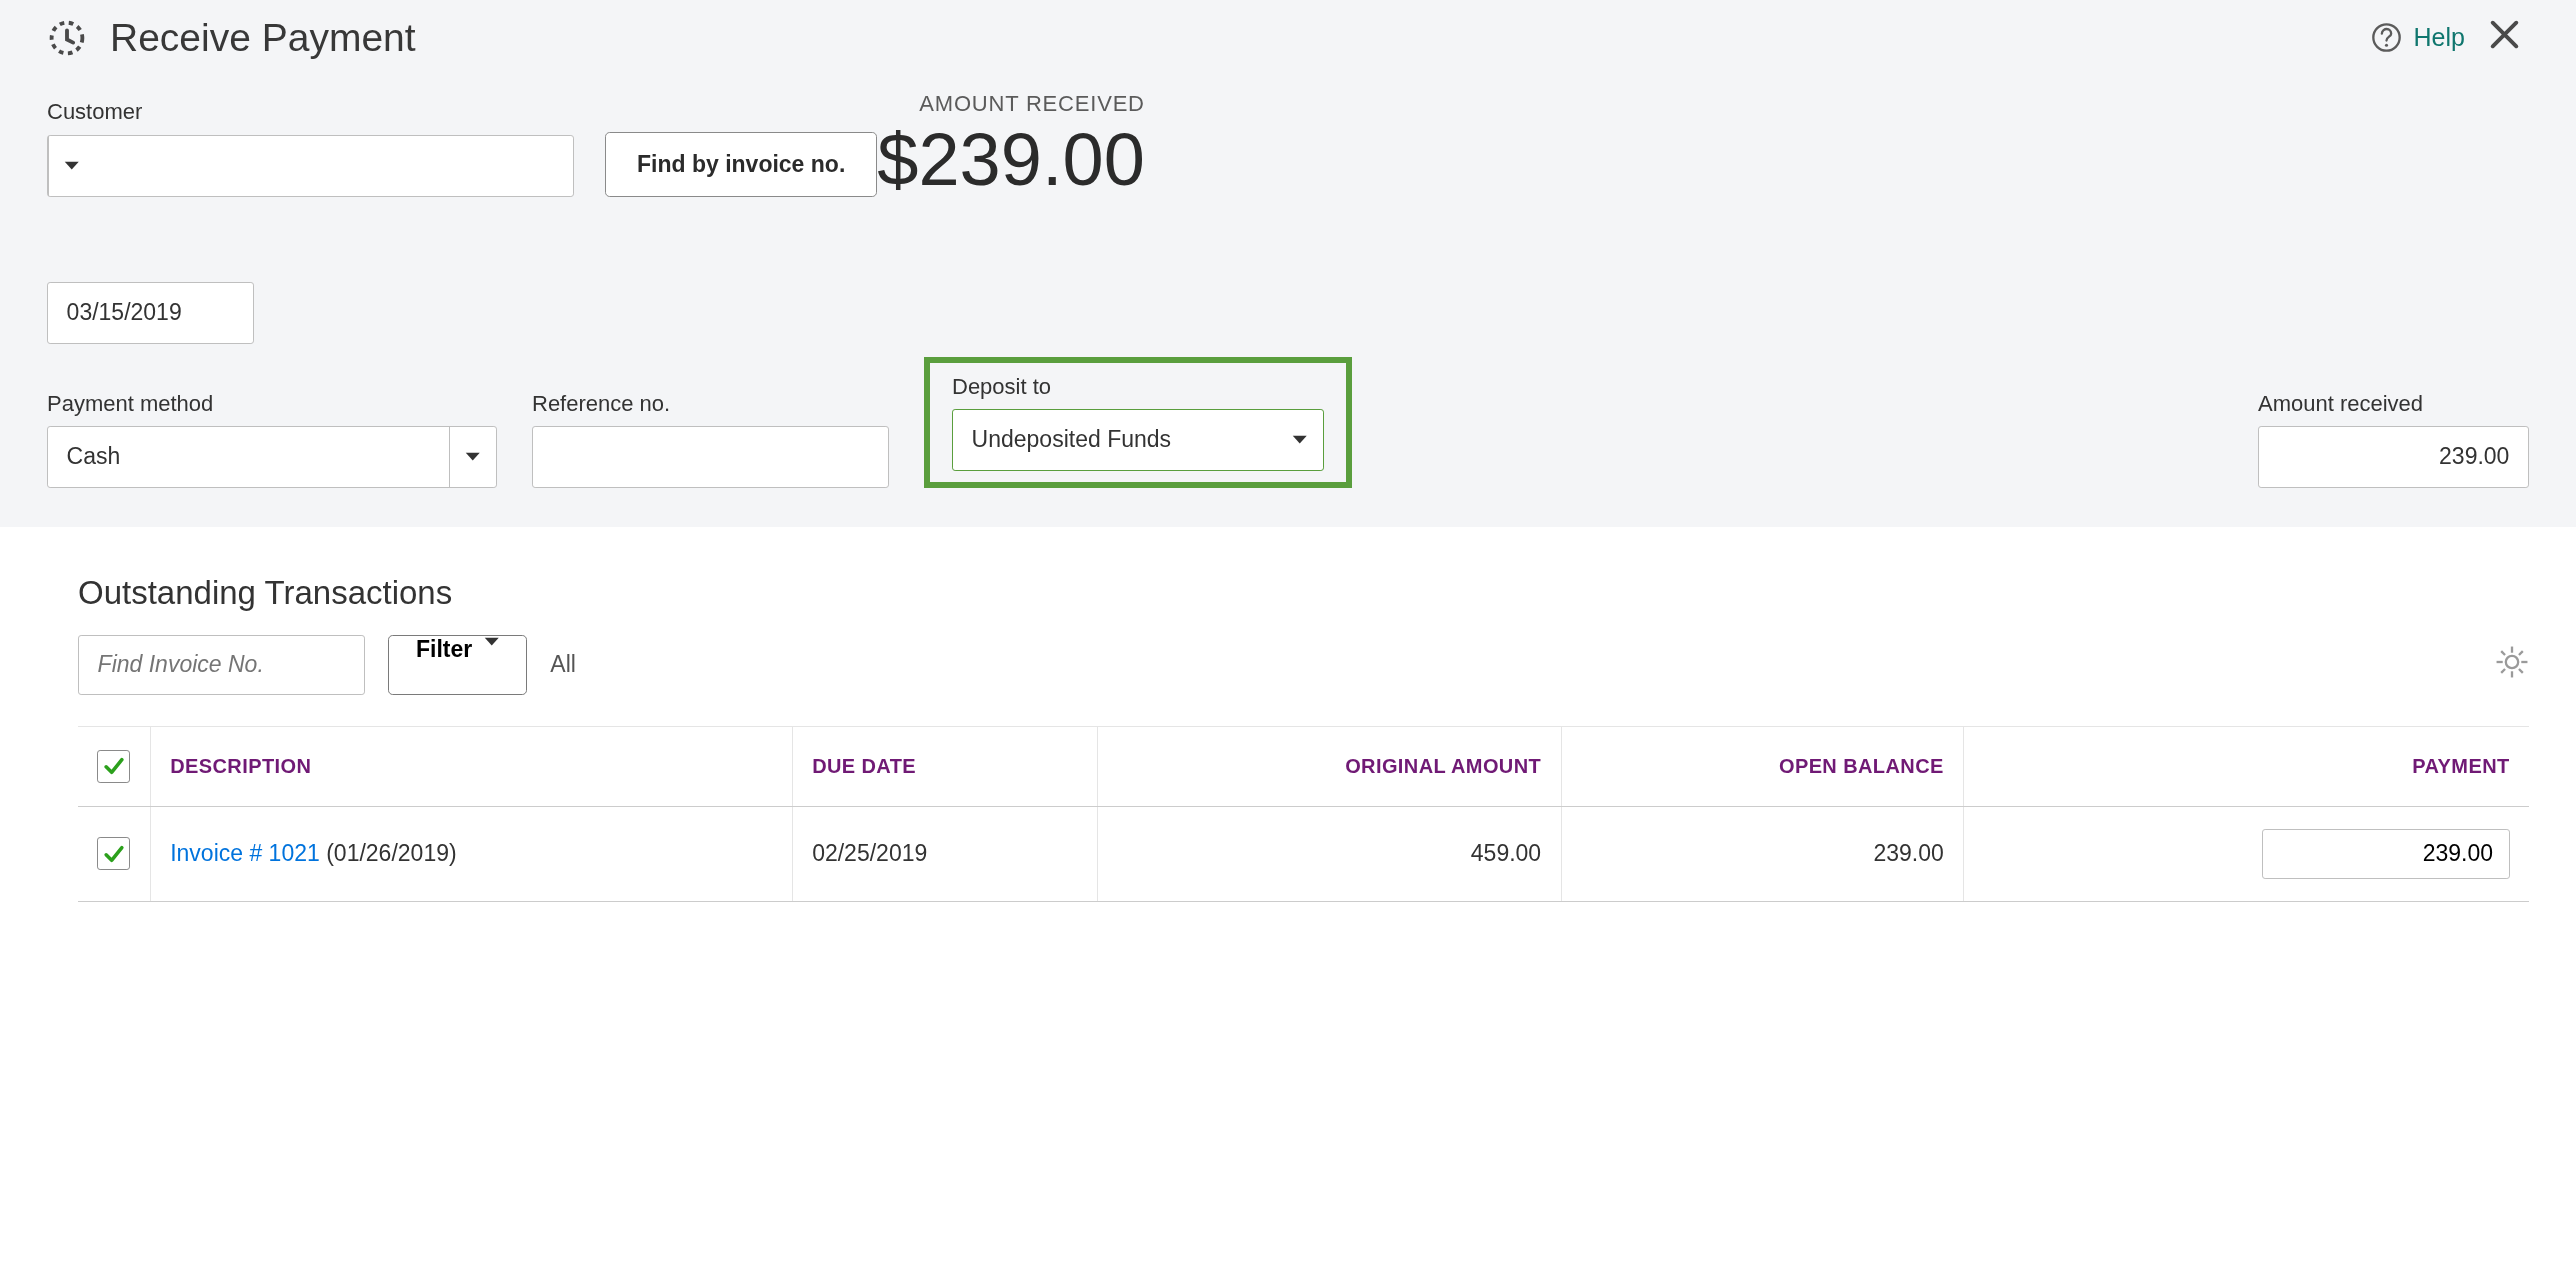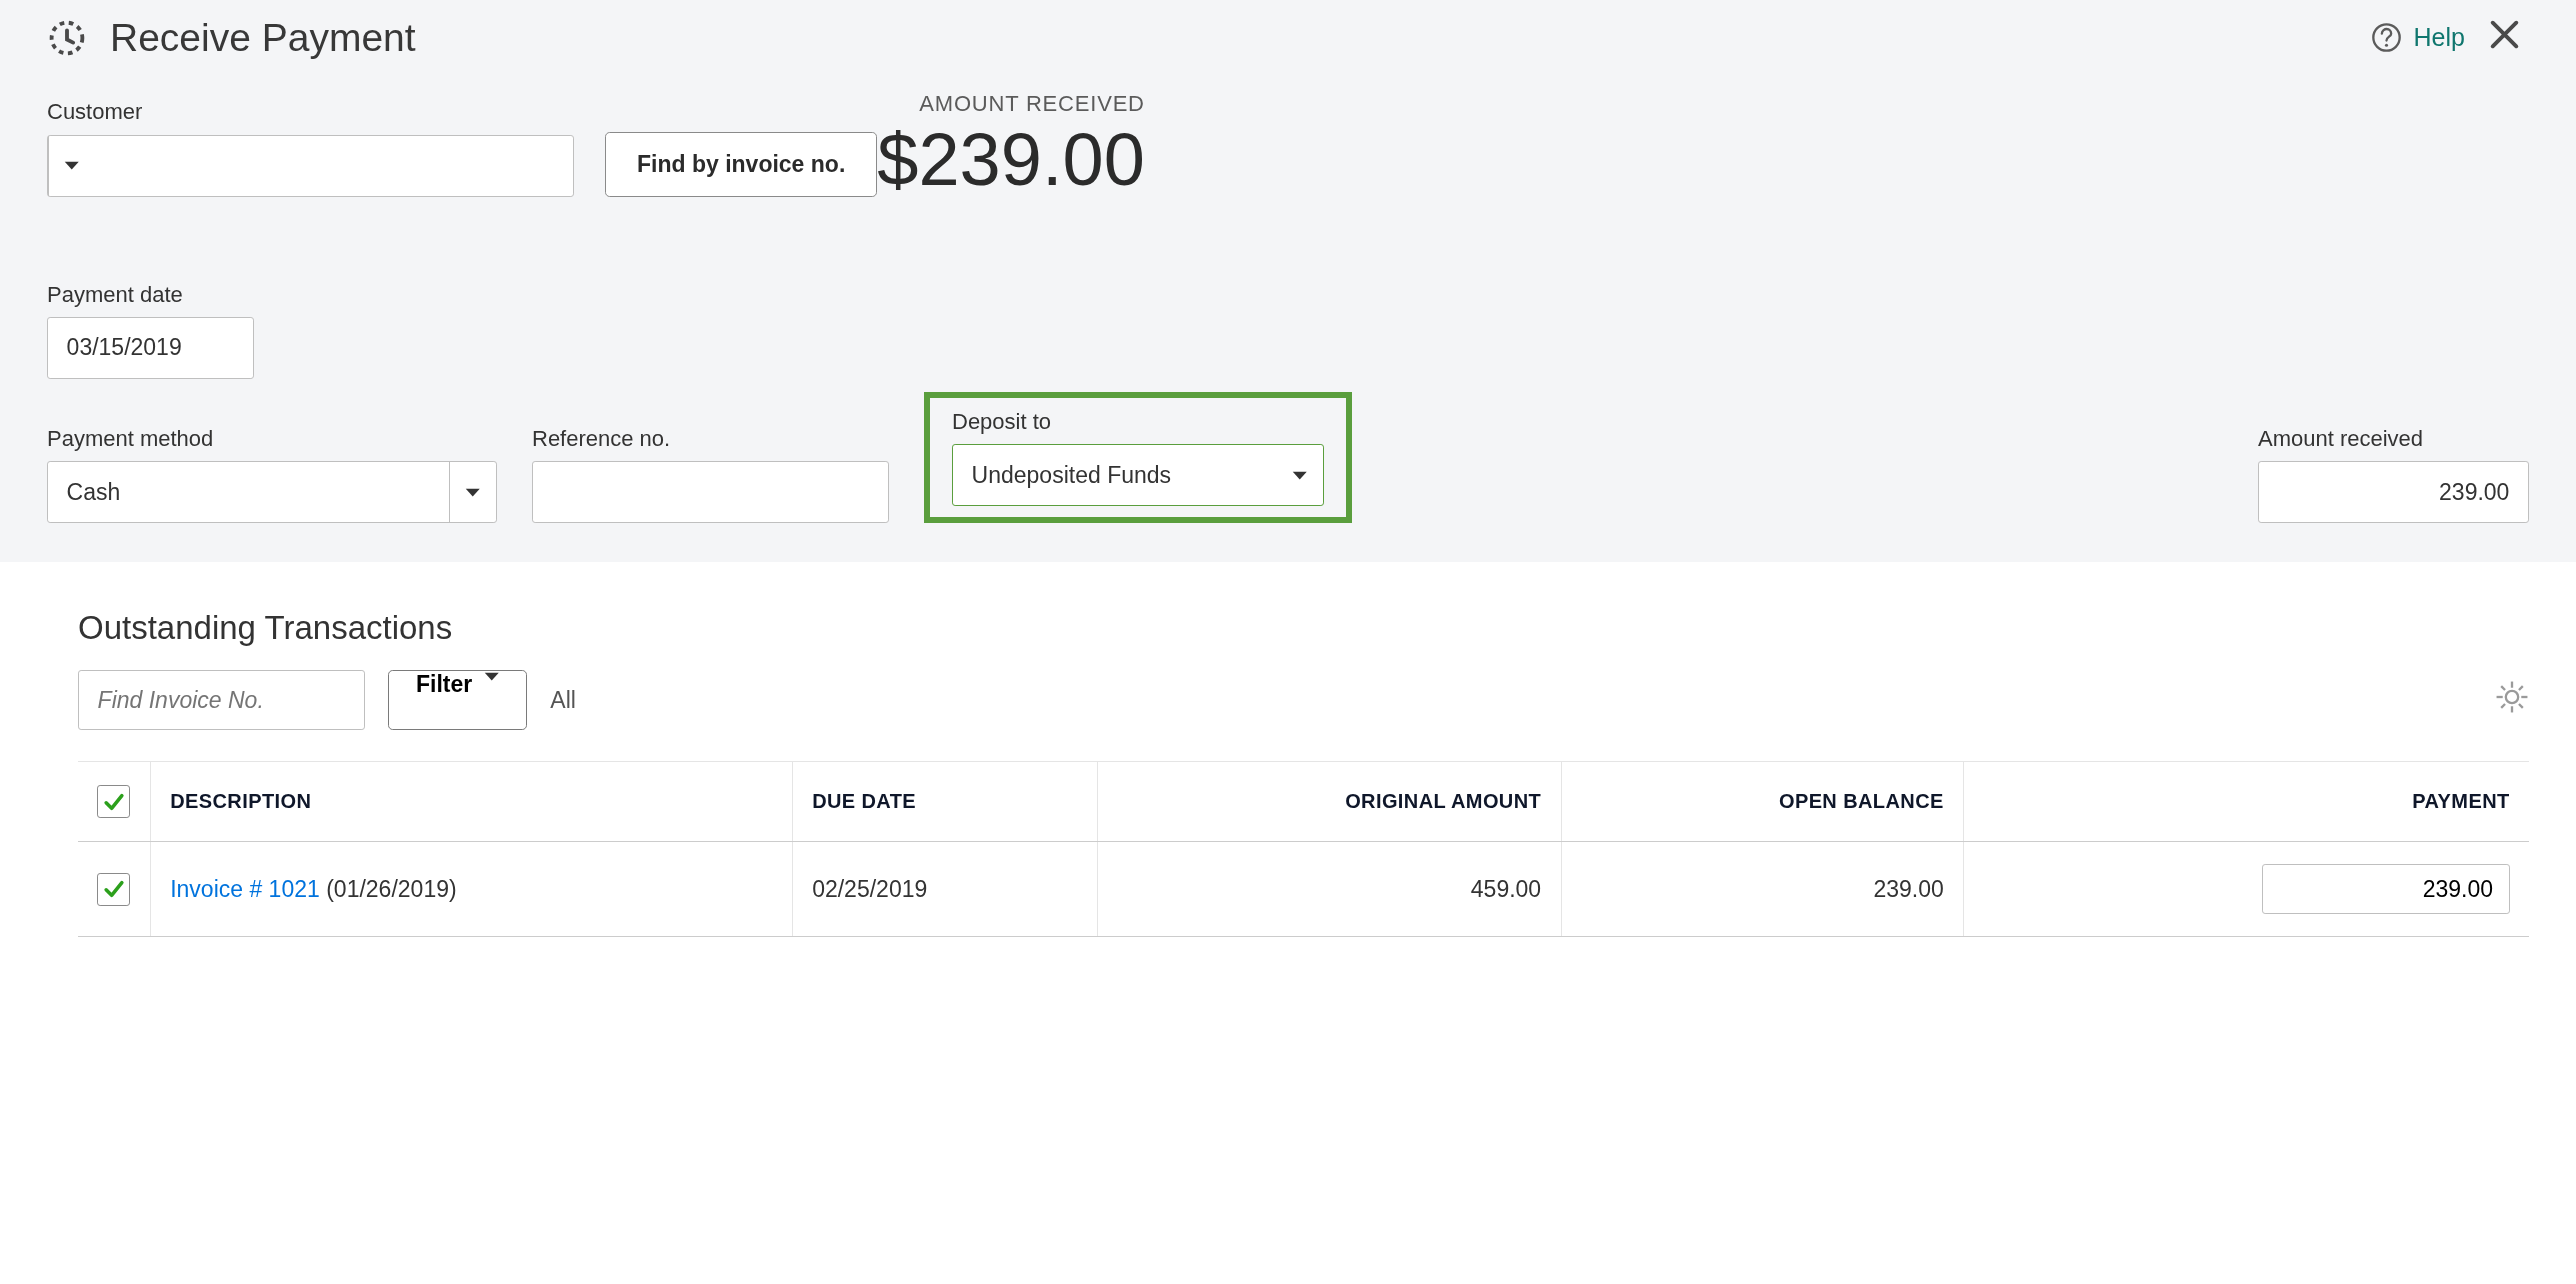--- a/index.html
+++ b/index.html
@@ -208,21 +208,21 @@
     color: #9a9a9a;
     cursor: pointer;
   }
 
   .tx-table { width: 100%; border-collapse: collapse; }
   .tx-table thead th {
     text-align: left;
     font-size: 20px;
     font-weight: 700;
     letter-spacing: 0.4px;
-    color: #0f172a;
+    color: #701a75;
     padding: 23px 19.4px;
     border-bottom: 1.6px solid #ccc;
     border-top: 0.8px solid #e5e5e5;
   }
   .tx-table thead th.right { text-align: right; }
   .tx-table thead th + th,
   .tx-table tbody td + td { border-left: 0.8px solid #e5e5e5; }
   .tx-table tbody td {
     padding: 22px 19.4px;
     font-size: 23px;
@@ -300,21 +300,20 @@
       <button class="btn-outline">Find by invoice no.</button>
     </div>
     <div class="amount-display">
       <div class="amt-label">AMOUNT RECEIVED</div>
       <div class="amt-value">$239.00</div>
     </div>
   </div>
 
   <div class="row2">
     <div class="field">
-      <span class="label">Payment date</span>
       <input class="txt-input" value="03/15/2019" style="">
     </div>
   </div>
 
   <div class="row3">
     <div class="field pm-block">
       <span class="label">Payment method</span>
       <div class="combo">
         <div class="value">Cash</div>
         <div class="caret">

